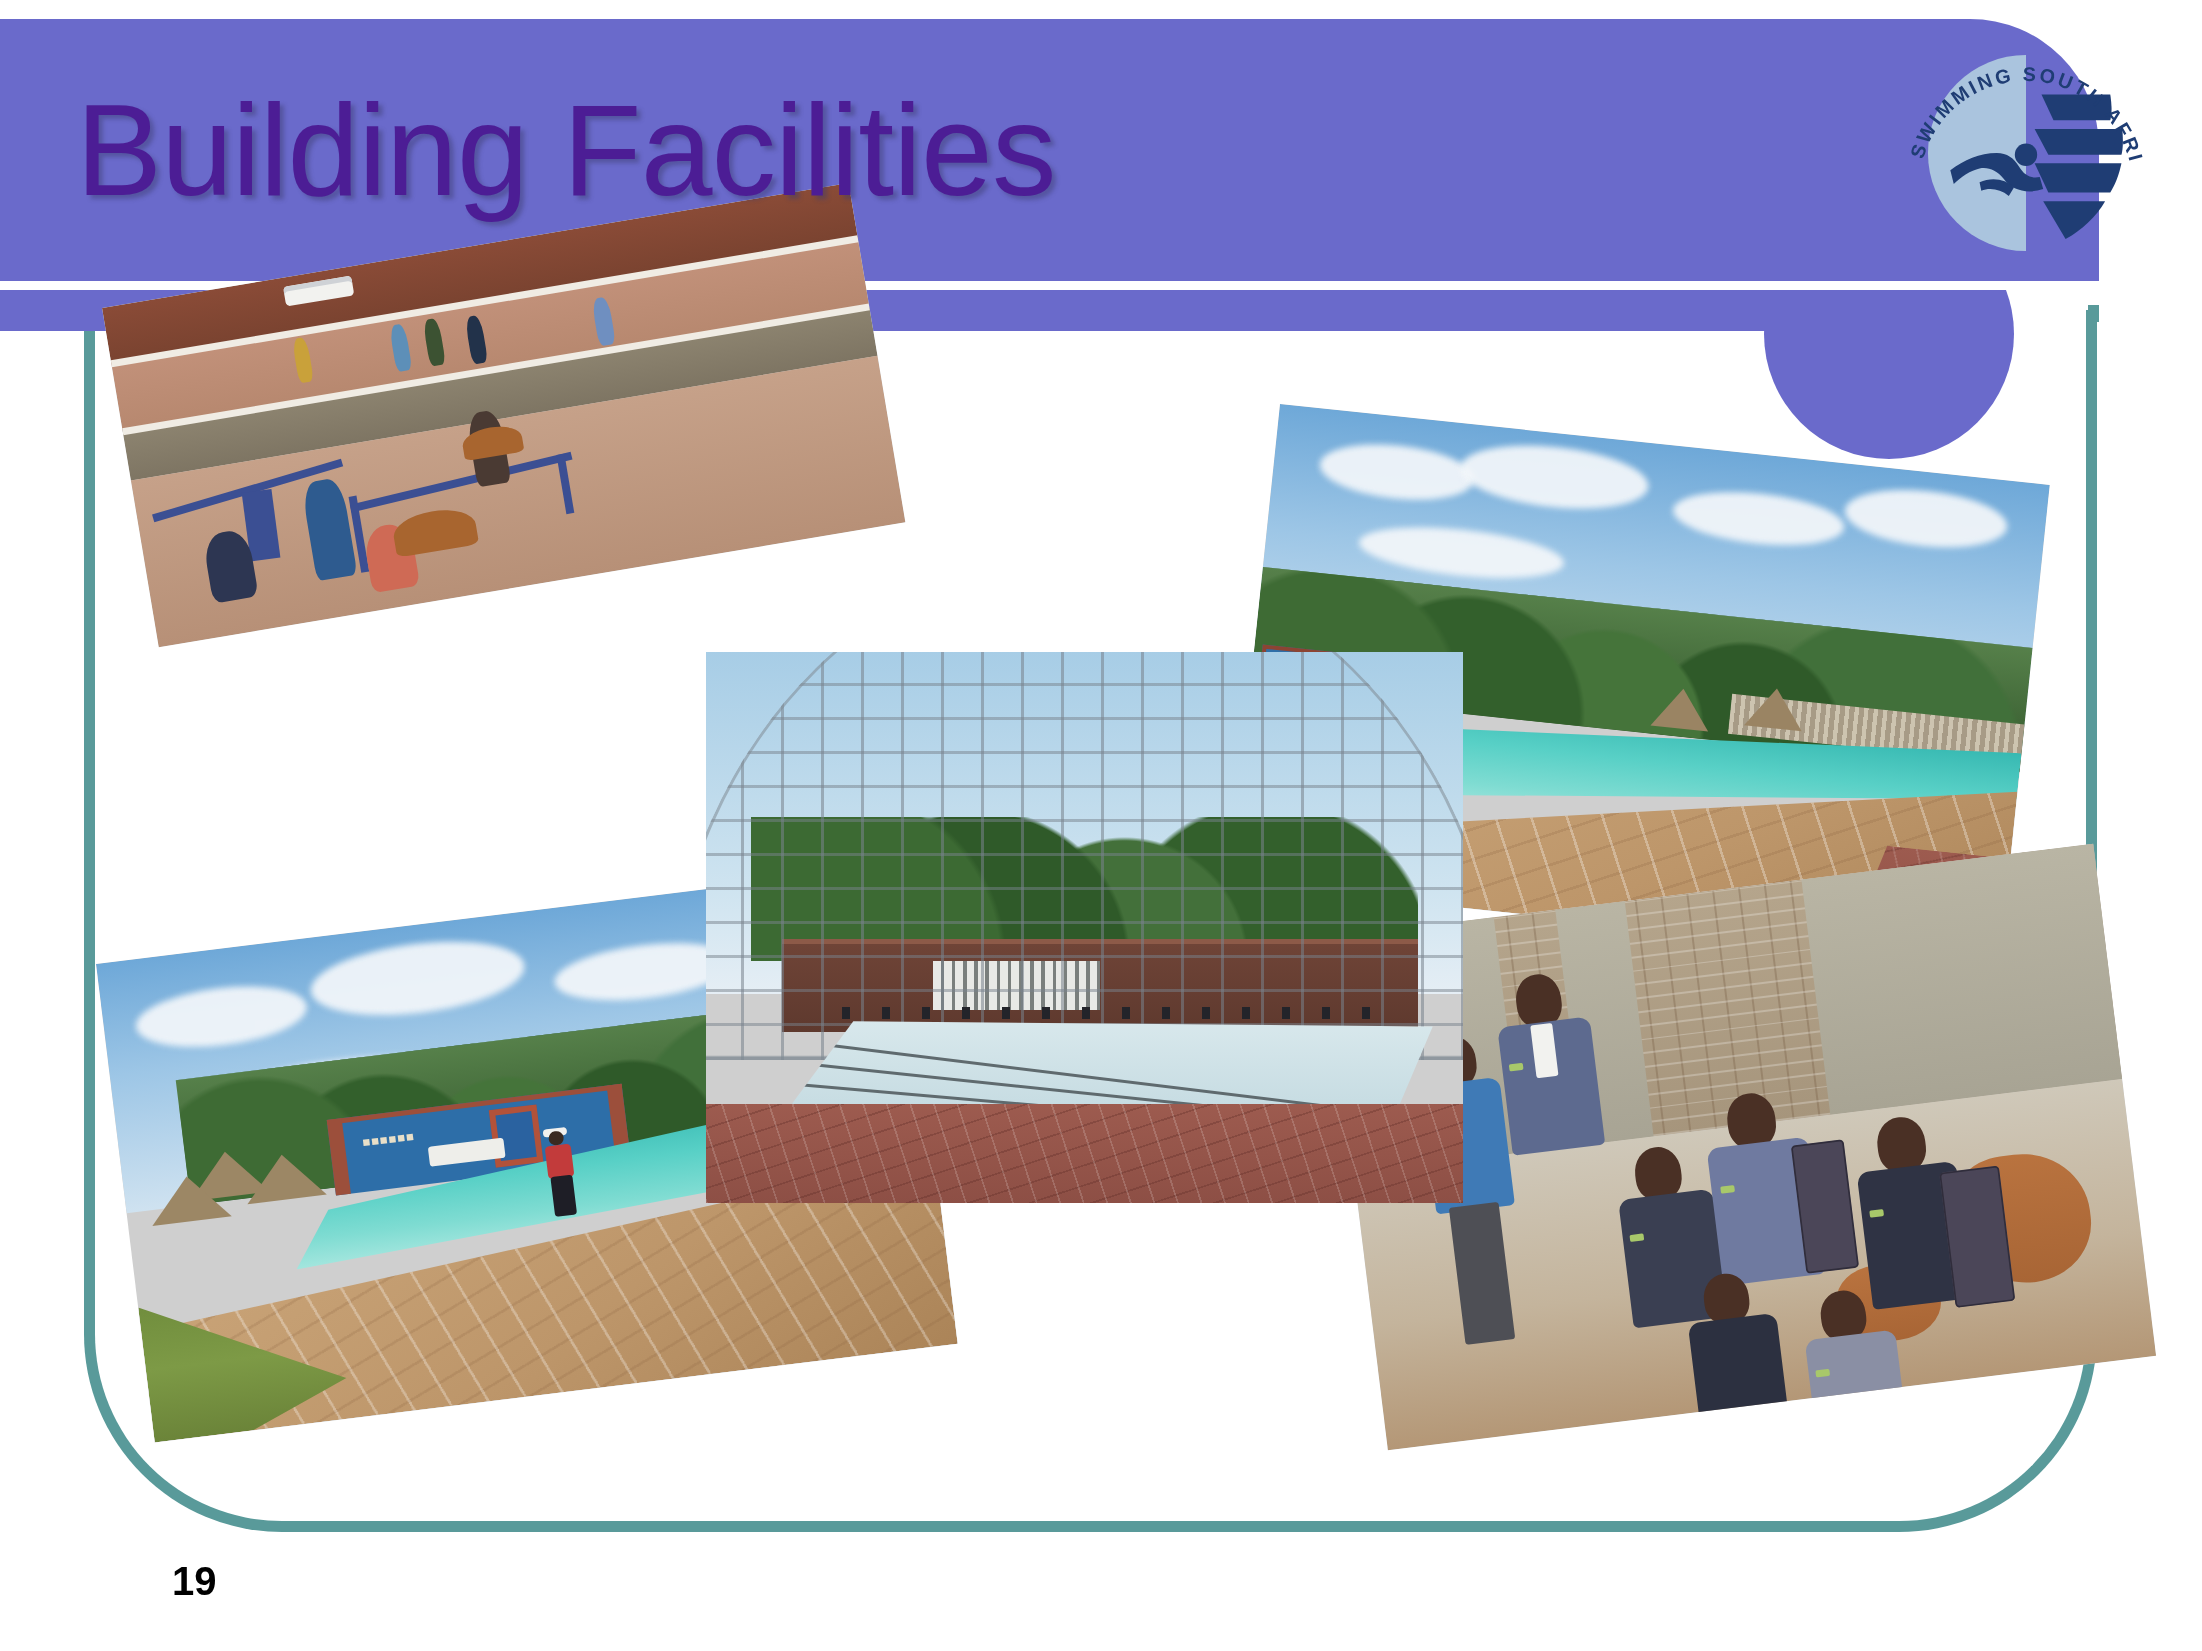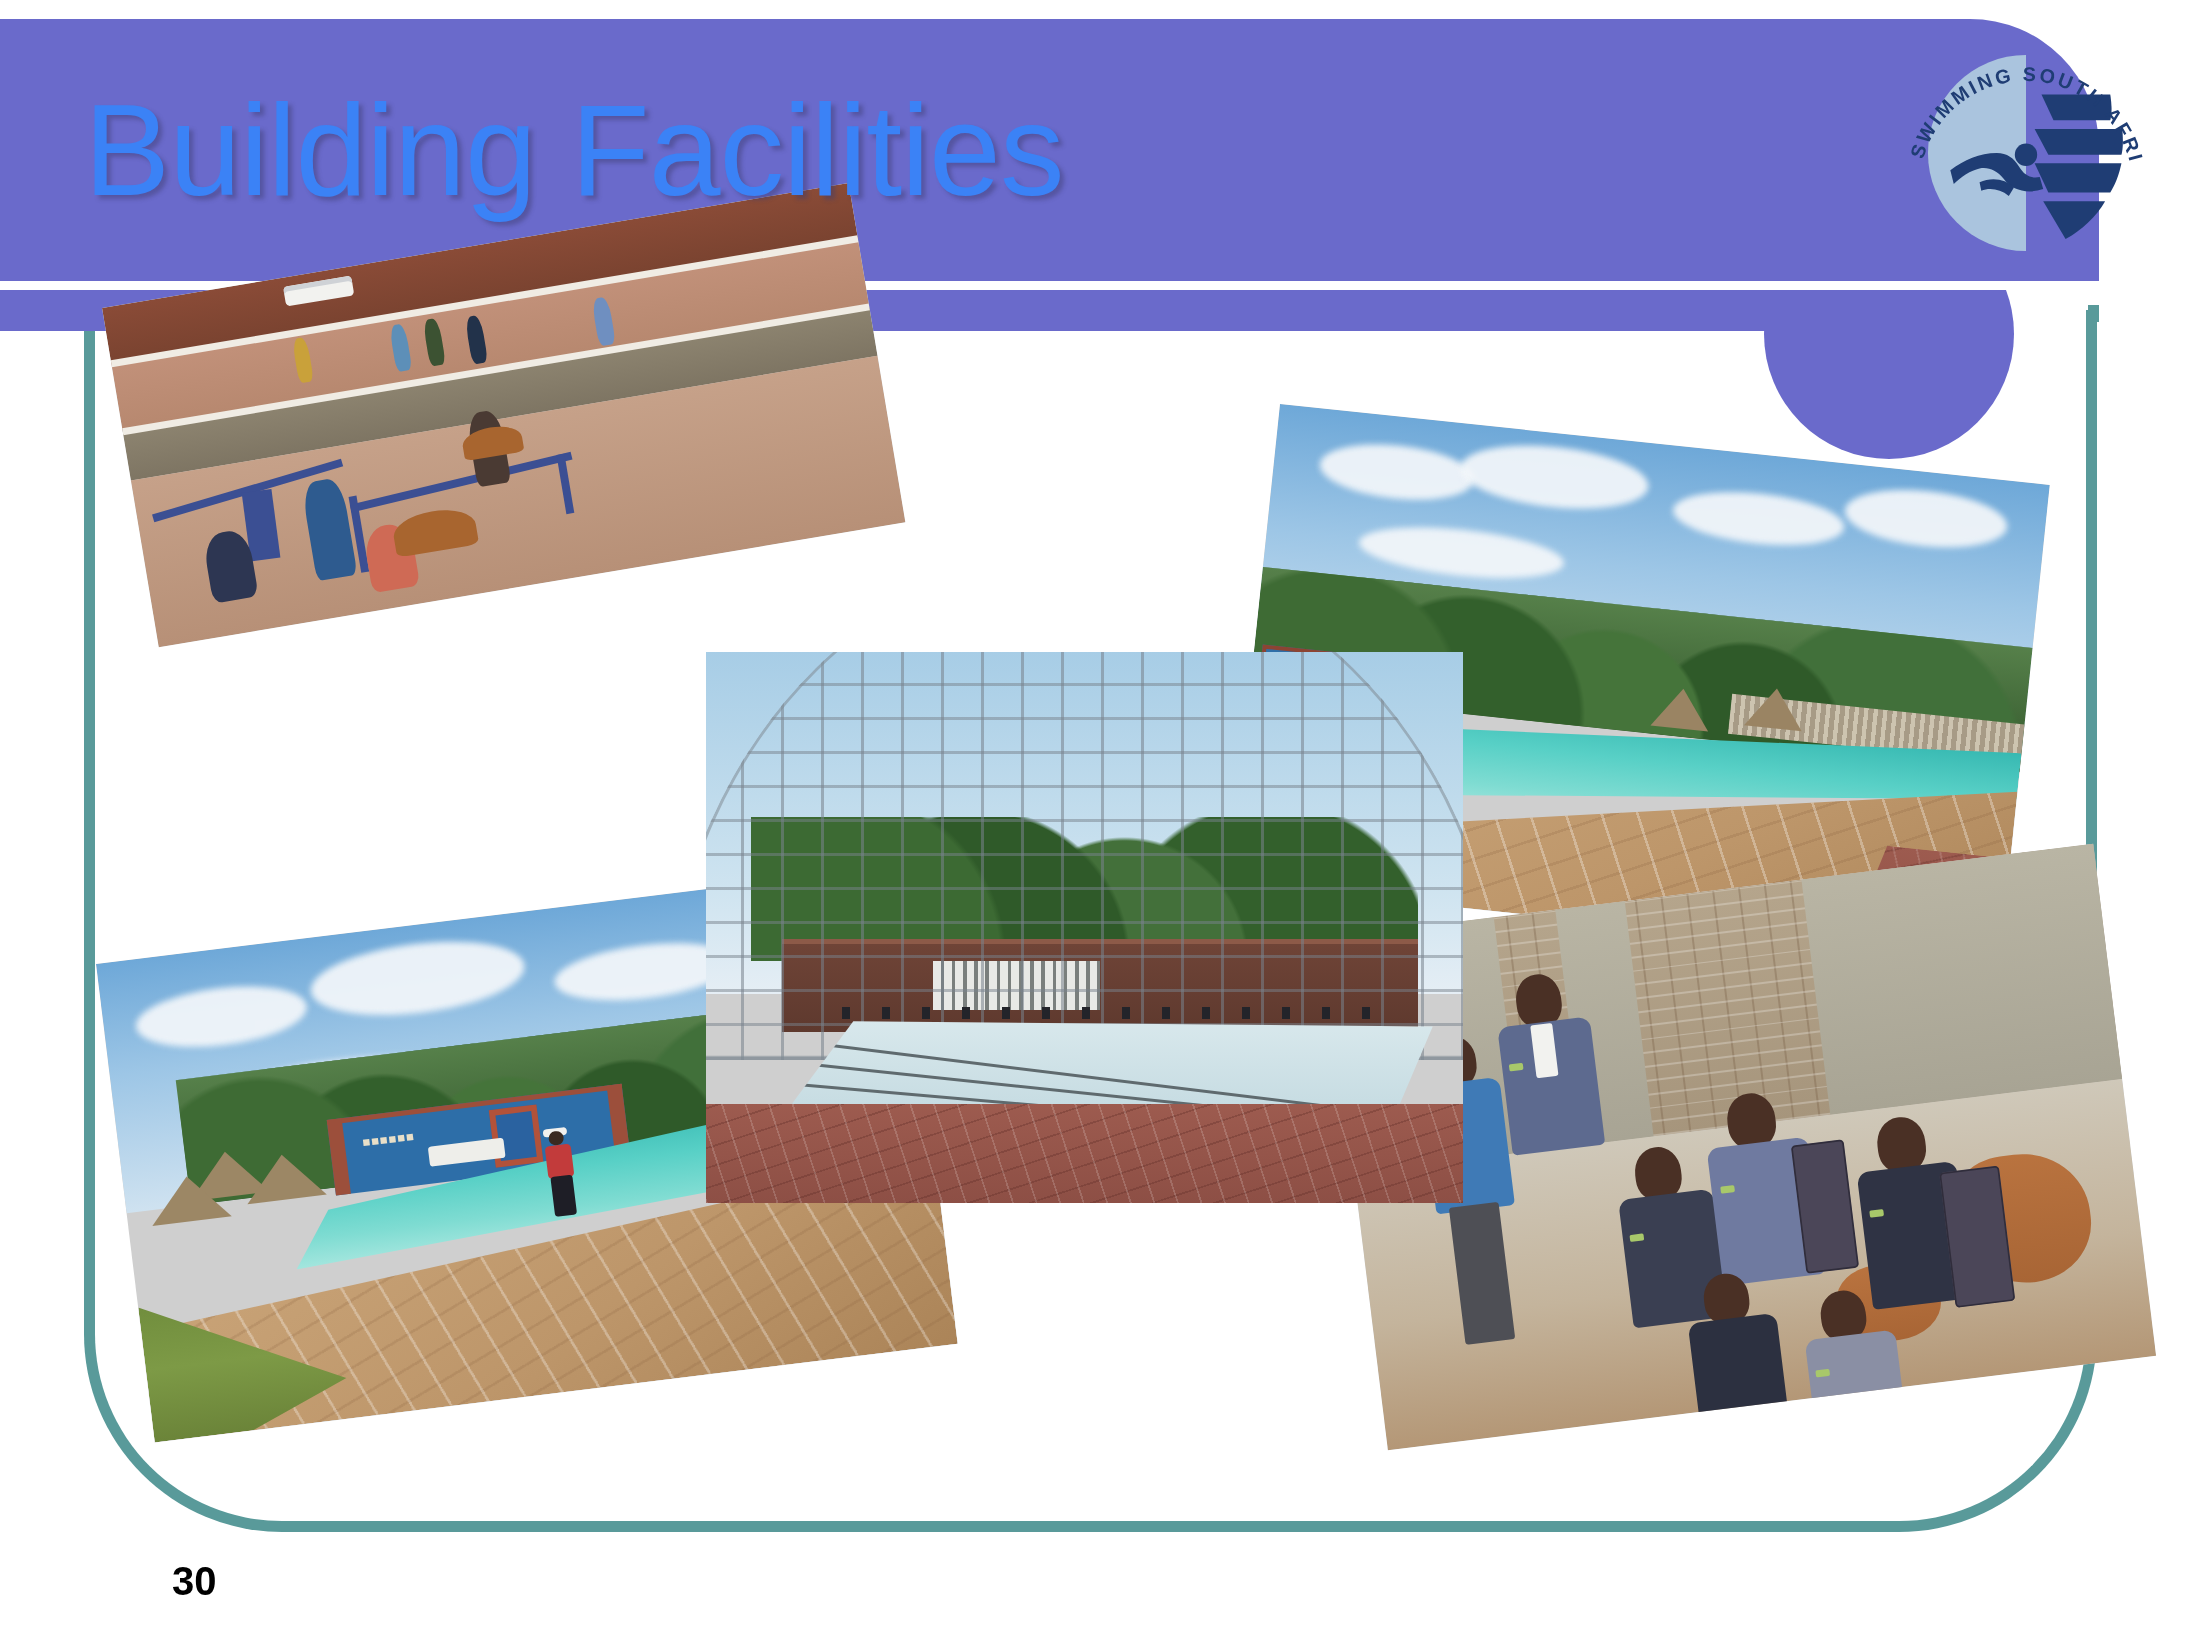--- a/index.html
+++ b/index.html
@@ -77,25 +77,25 @@
     top: 209px;
     width: 250px;
     height: 250px;
     background: #6a6acb;
     border-radius: 50%;
     clip-path: inset(81px 0 0 0);
   }
 
   .slide-title {
     position: absolute;
-    left: 84px;
+    left: 76px;
     top: 86px;
     font-size: 129px;
     line-height: 1;
-    color: #3b82f6;
+    color: #4c1d95;
     font-weight: normal;
     letter-spacing: -0.9px;
     text-shadow: 4.3px 4.3px 4.3px rgba(60,60,110,0.45);
     white-space: nowrap;
     z-index: 6;
   }
 
   
   .logo {
     position: absolute;
@@ -562,16 +562,16 @@
         <path d="M 160,162 L 261,162 C 258,176 254,186 248,196 L 176,196 Z"></path>
         <path d="M 170,206 L 242,206 C 232,224 214,240 196,250 Z"></path>
       </g>
 
       <text font-family="'Liberation Sans', sans-serif" font-size="23" font-weight="bold" fill="#1f3d74" letter-spacing="3.2">
         <textPath href="#arcPath" startOffset="3%">SWIMMING SOUTH AFRICA</textPath>
       </text>
     </svg>
   </div>
 
-  <div class="page-number">30</div>
+  <div class="page-number">19</div>
 
 </div>
 
 
 </body></html>

